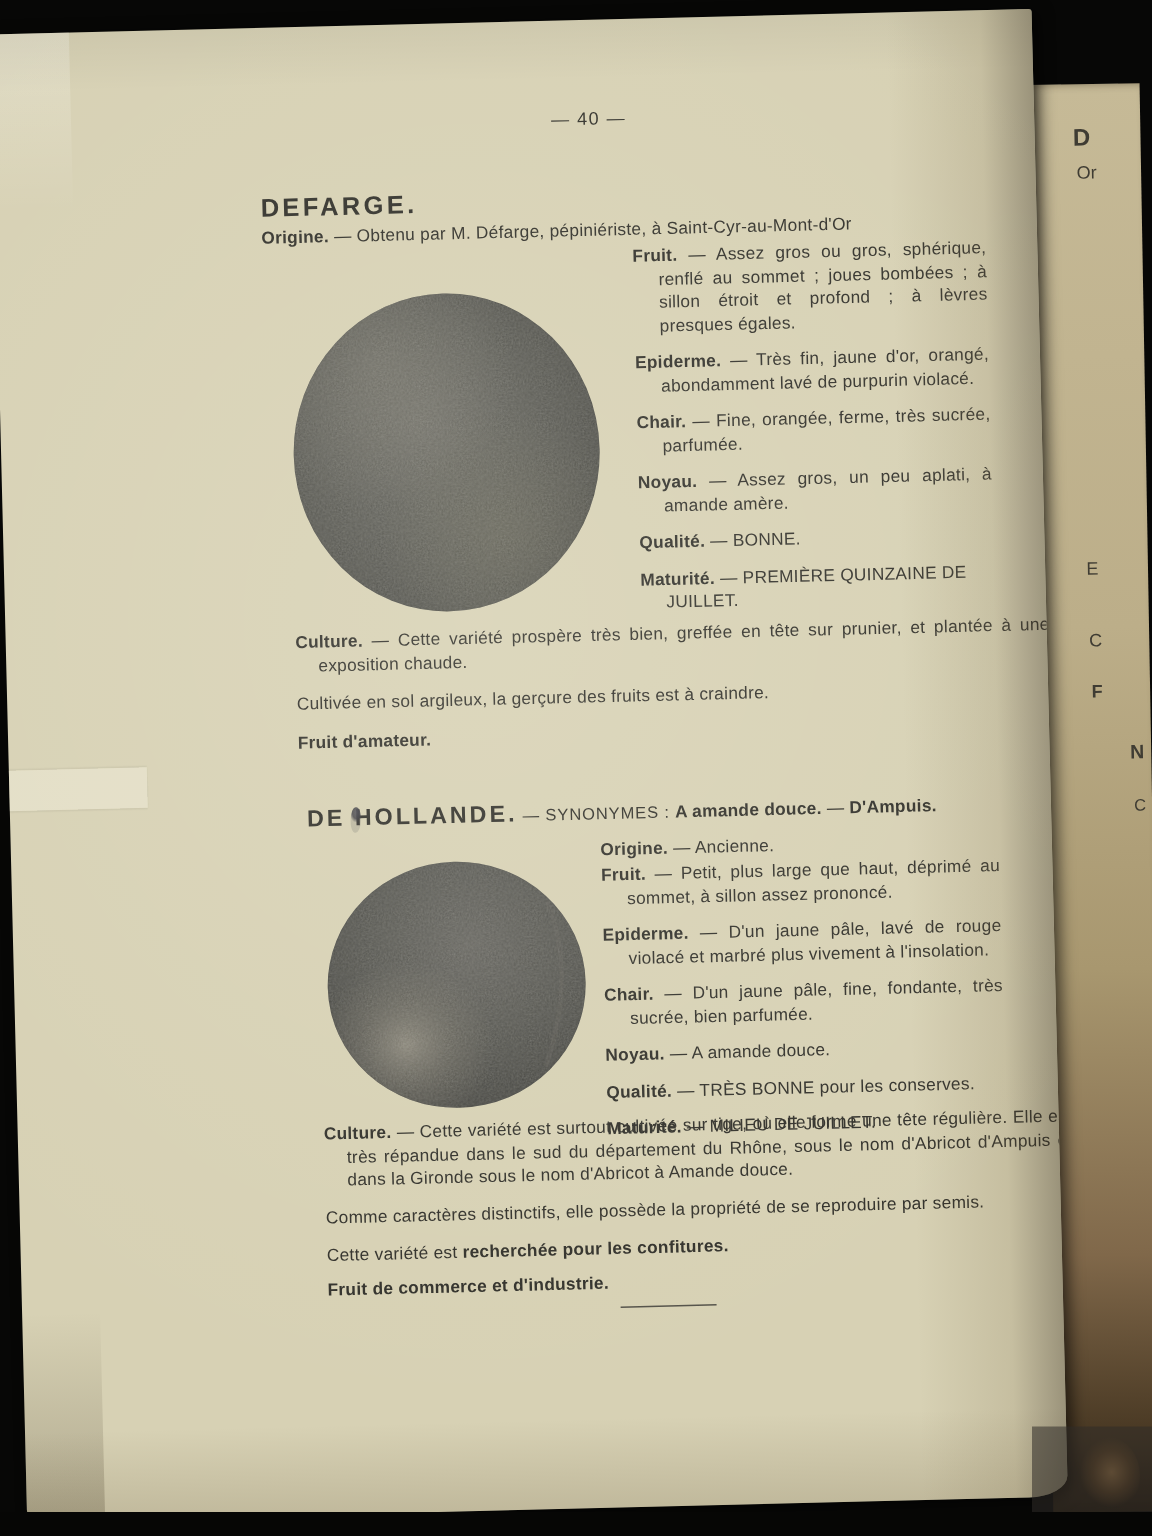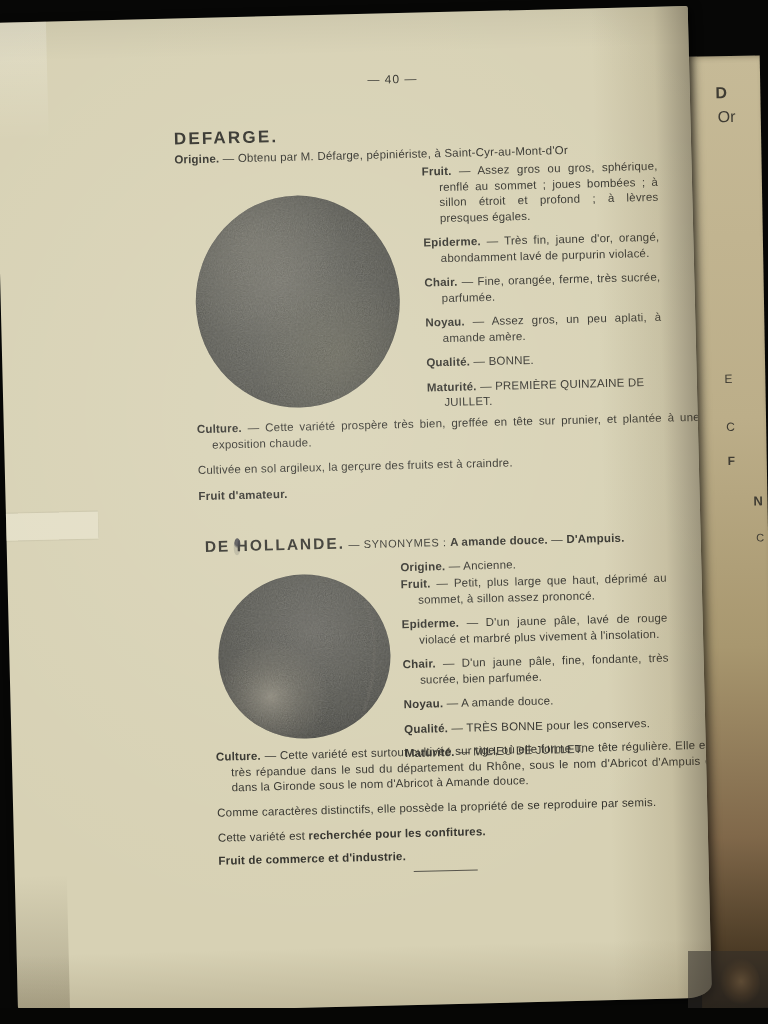--- a/index.html
+++ b/index.html
@@ -122,21 +122,21 @@
     <radialGradient id="hl2" cx="30%" cy="74%" r="34%">
       <stop offset="0%" stop-color="#8d887a" stop-opacity=".8"></stop>
       <stop offset="60%" stop-color="#6f6b5f" stop-opacity=".35"></stop>
       <stop offset="100%" stop-color="#6f6b5f" stop-opacity="0"></stop>
     </radialGradient>
   </defs>
 </svg>
 
 <div class="right-page">
   <span class="rp-frag b" style="left:29px;top:28px;font-size:16px;letter-spacing:2px;">D</span>
-  <span class="rp-frag" style="left:31px;top:52px;font-size:16px;">Or</span>
+  <span class="rp-frag" style="left:31px;top:52px;font-size:12px;">Or</span>
   <span class="rp-frag" style="left:33px;top:316px;font-size:12px;">E</span>
   <span class="rp-frag" style="left:34px;top:364px;font-size:12px;">C</span>
   <span class="rp-frag b" style="left:35px;top:398px;font-size:12px;">F</span>
   <span class="rp-frag b" style="left:60px;top:438px;font-size:13px;">N</span>
   <span class="rp-frag" style="left:62px;top:476px;font-size:11px;">C</span>
 </div>
 
 <div class="book">
   <div class="edge-stack"></div>
   <div class="tape-band"></div>

